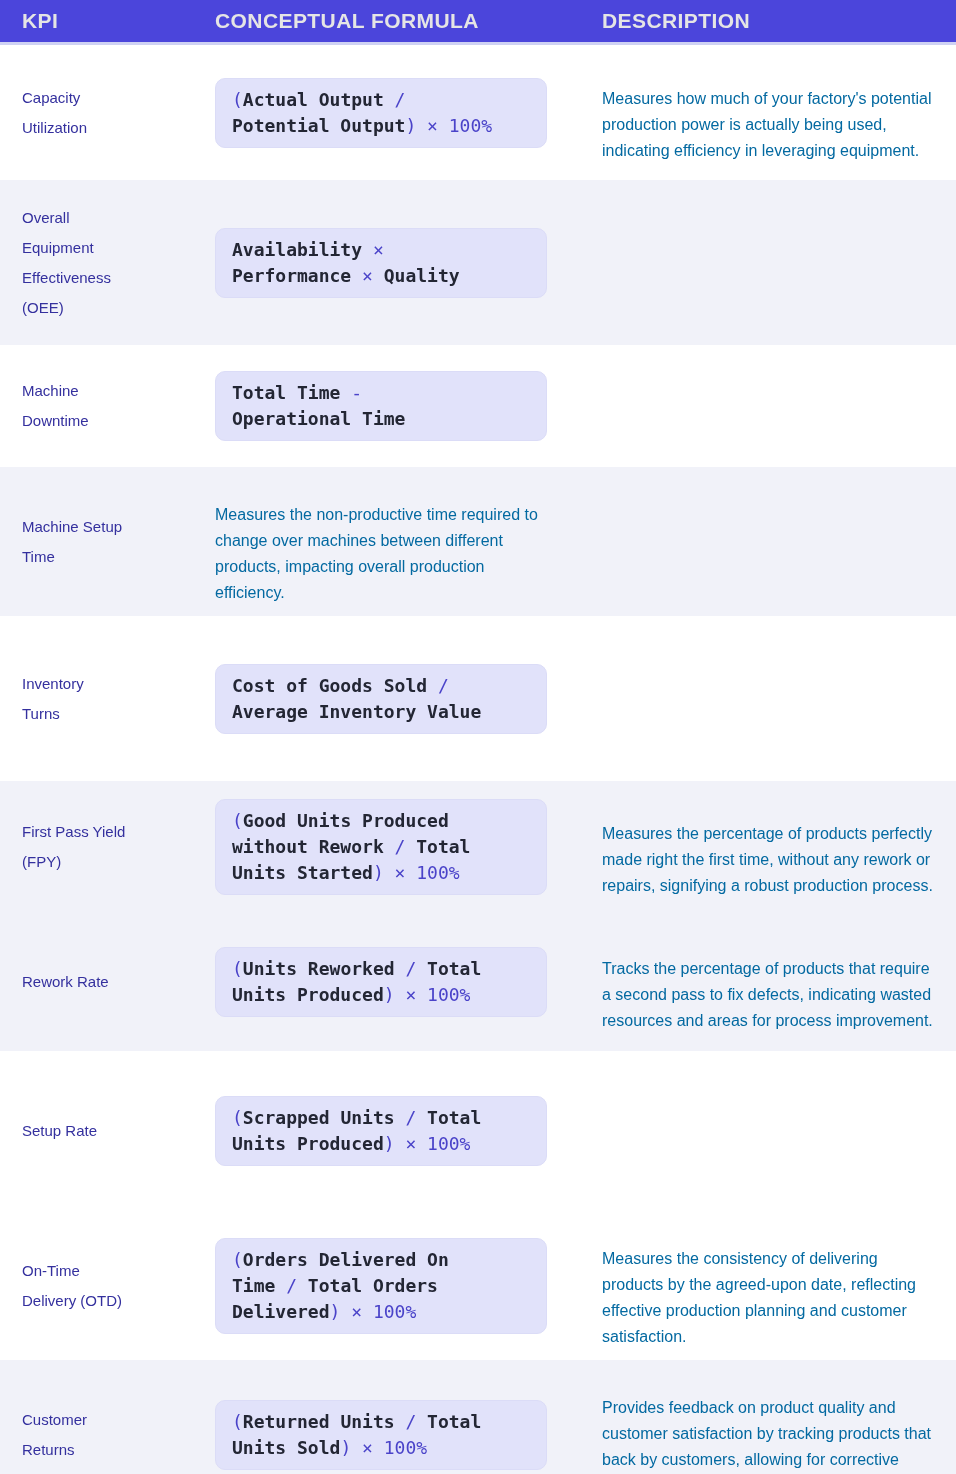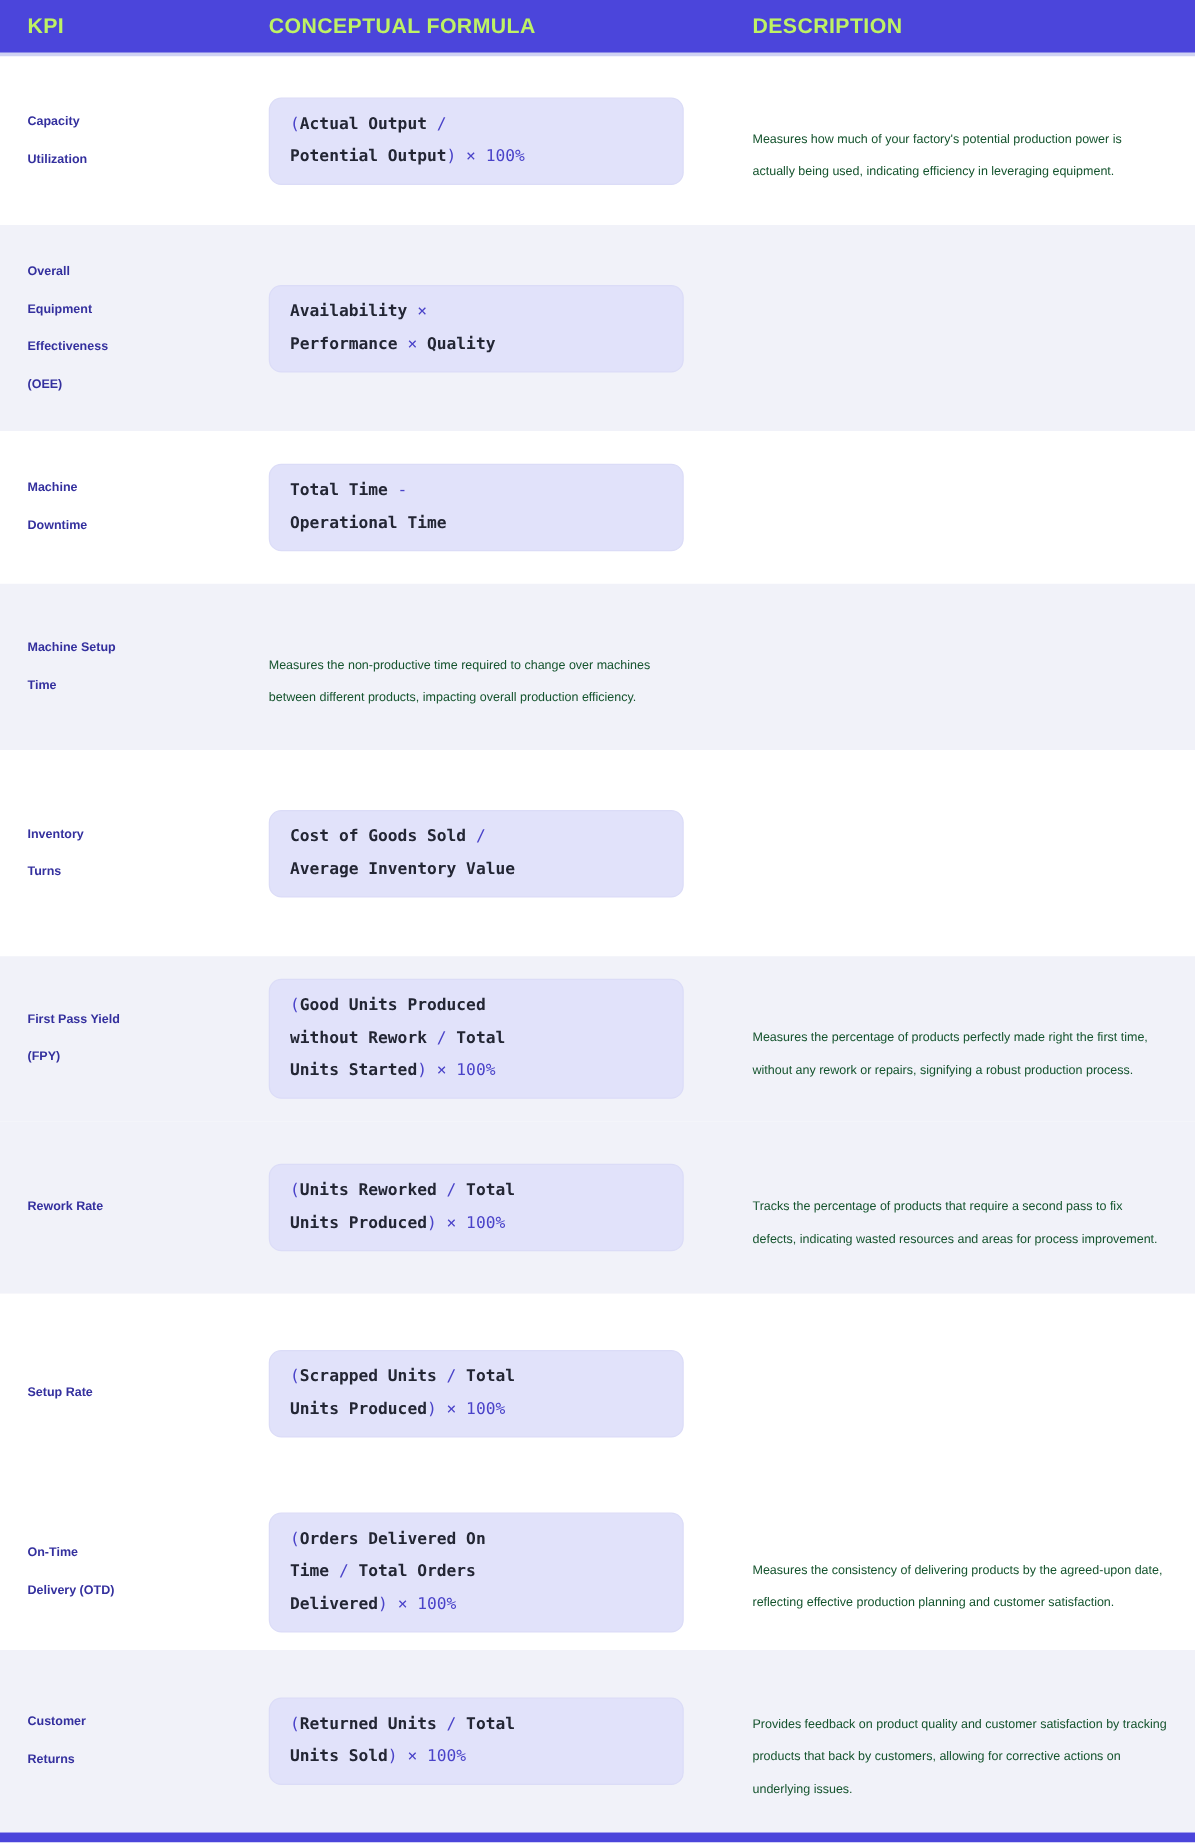--- a/index.html
+++ b/index.html
@@ -10,21 +10,21 @@
   .table-header {
     height: 45px; flex: 0 0 45px;
     background: #4B45DB;
     display: grid;
     grid-template-columns: 193px 387px 1fr;
     align-items: center;
     padding: 0 22px;
     border-bottom: 3px solid #CFD2F3;
   }
   .table-header .hcell {
-    color: #bef264; font-weight: bold; font-size: 17px; letter-spacing: 0.02em;
+    color: #e5e5e5; font-weight: bold; font-size: 21px; letter-spacing: 0.02em;
   }
 
   
   #table-body { flex: 1 1 auto; display: flex; flex-direction: column; }
   .row {
     display: grid;
     grid-template-columns: 193px 387px 1fr;
     align-items: center;
     padding: 10px 22px;
     background: #ffffff;
@@ -39,39 +39,39 @@
   .row:nth-child(3)  { min-height: 122px; }
   .row:nth-child(4)  { min-height: 133px; }
   .row:nth-child(5)  { min-height: 165px; }
   .row:nth-child(6)  { min-height: 132px; }
   .row:nth-child(7)  { min-height: 138px; }
   .row:nth-child(8)  { min-height: 160px; }
   .row:nth-child(9)  { min-height: 125px; }
   .row:nth-child(10) { min-height: 146px; }
 
   .kpi-name {
-    color: #34309E; font-weight: bold; font-size: 10px; line-height: 30px;
+    color: #34309E; font-weight: normal; font-size: 15px; line-height: 30px;
     white-space: pre-line; padding-right: 12px;
   }
   .formula-box {
     width: 332px;
     background: #E1E2FA;
     border: 1px solid #DBDCF7;
     border-radius: 10px;
     padding: 8px 16px;
     font-family: "DejaVu Sans Mono", monospace;
     font-weight: bold;
-    font-size: 13px;
+    font-size: 18px;
     line-height: 26px;
     color: #232634;
     white-space: pre-wrap;
   }
   .formula-box .op { color: #4A43C9; font-weight: normal; }
   .description {
-    color: #14532d; font-size: 10px; line-height: 26px; max-width: 334px; margin-top: 25px;
+    color: #0369a1; font-size: 16px; line-height: 26px; max-width: 334px; margin-top: 25px;
   }
 
   .footer-bar { height: 8px; flex: 0 0 8px; background: #4B45DB; }
 </style>
 </head>
 <body>
 
 <div class="table-header">
   <div class="hcell">KPI</div>
   <div class="hcell">CONCEPTUAL FORMULA</div>

